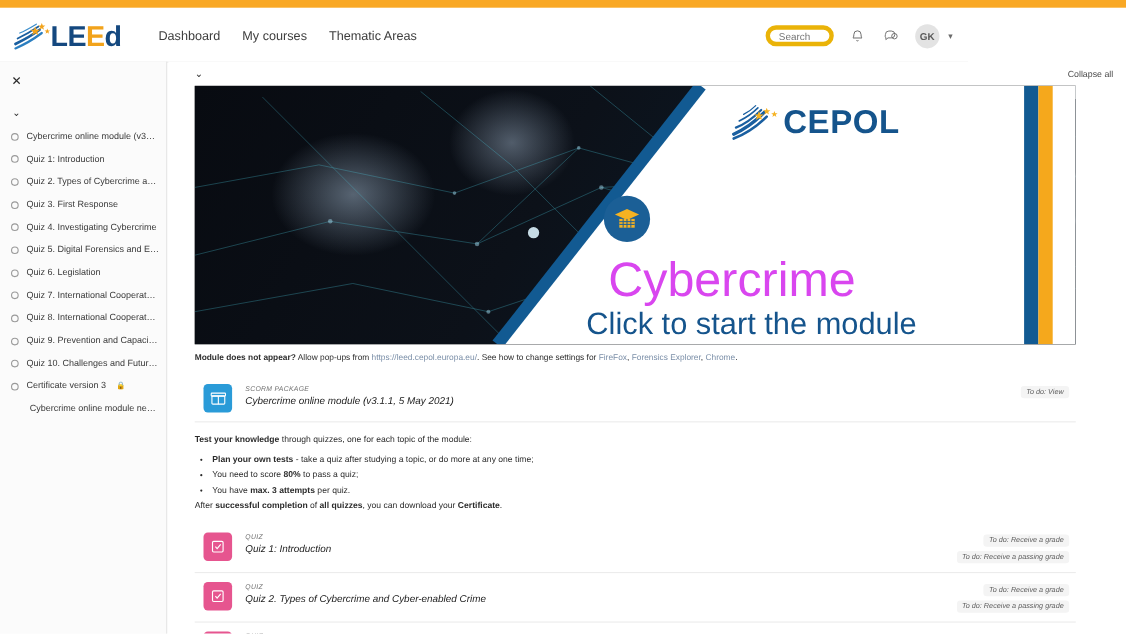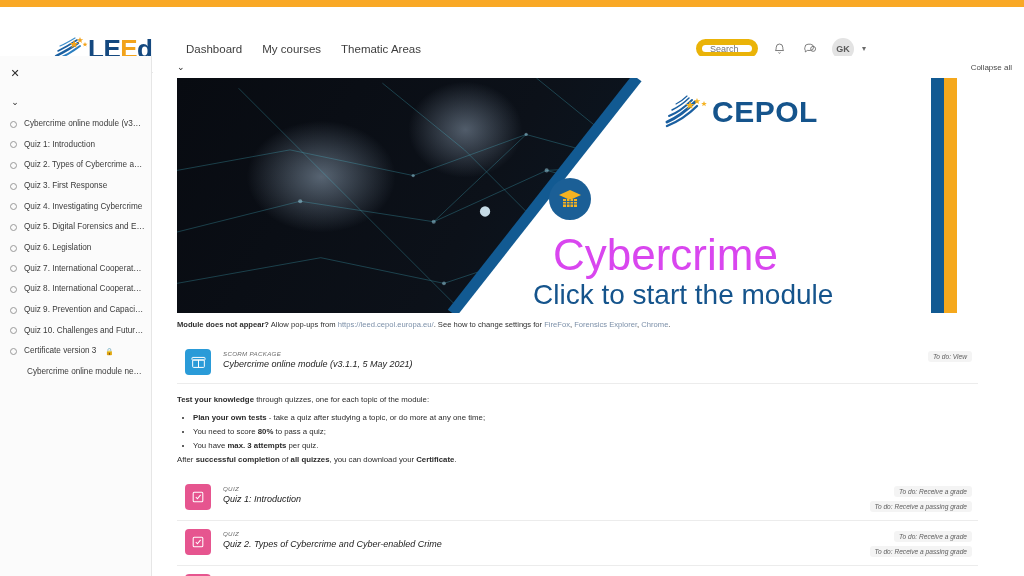--- a/index.html
+++ b/index.html
@@ -14,25 +14,25 @@
 
   
   .top-strip {
     position: absolute; top: 0; left: 0;
     width: 1024px; height: 7px;
     background: #f9a825;
   }
 
   
   .header {
-    position: absolute; top: 25px; left: 0;
+    position: absolute; top: 9px; left: 0;
     width: 880px; height: 48px;
     background: #ffffff;
     border-bottom: 1px solid #e8e8e8;
-    display: flex; align-items: center; padding-left: 42px;
+    display: flex; align-items: center;
   }
   .brand {
     display: flex; align-items: center;
     margin-left: 12px; width: 110px;
   }
   .brand-mark { width: 34px; height: 30px; flex: none; }
   .brand-text {
     font-size: 26px; font-weight: bold; letter-spacing: -0.5px;
     line-height: 1;
   }
@@ -48,21 +48,21 @@
     font-size: 11.5px; color: #3d3d3d; text-decoration: none;
     white-space: nowrap;
   }
 
   .header-right {
     margin-left: auto; margin-right: 14px;
     display: flex; align-items: center; gap: 14px;
   }
   .search-box {
     width: 62px; height: 19px;
-    border: 6px solid #eab308; border-radius: 10px;
+    border: 4px solid #eab308; border-radius: 10px;
     font-size: 9px; color: #777;
     padding: 0 8px; outline: none;
     background: #fff;
     font-family: "Liberation Sans", sans-serif;
   }
   .icon-btn {
     width: 16px; height: 16px; display: flex;
     align-items: center; justify-content: center;
     color: #6b6b6b;
   }

